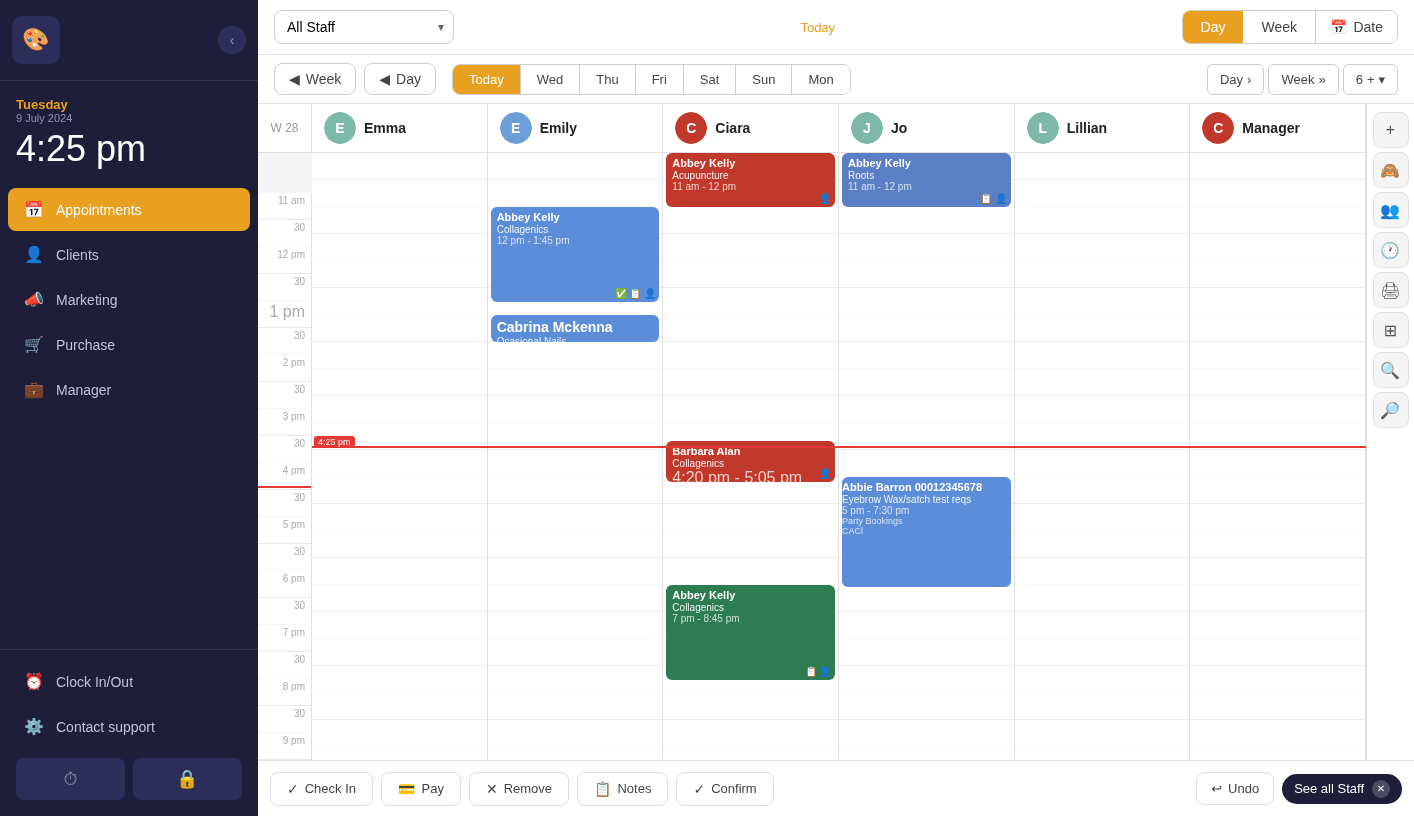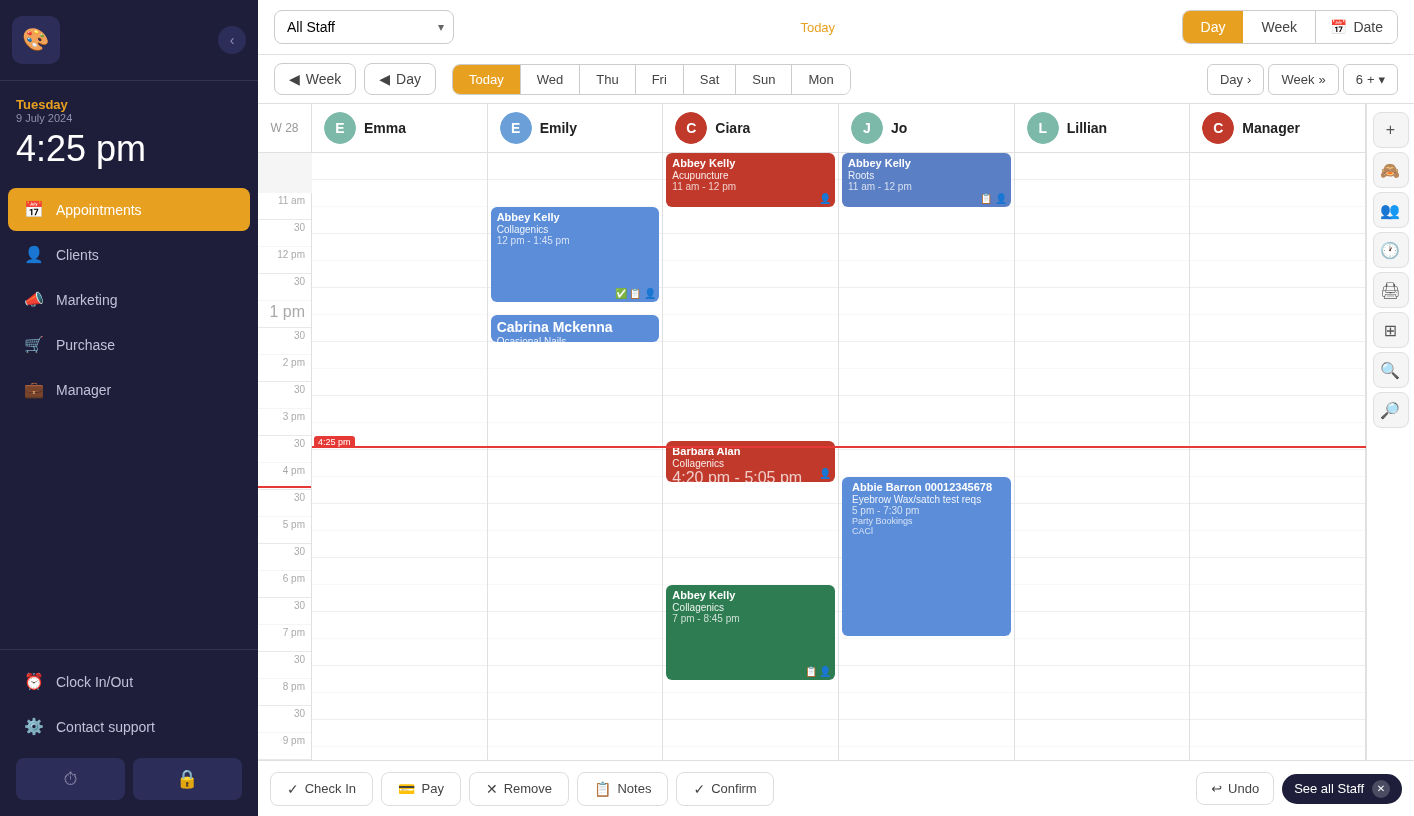--- a/index.html
+++ b/index.html
@@ -639,21 +639,21 @@
               <div style="height: 27px; border-bottom: 1px solid rgb(248, 248, 248);"></div>
               <div style="position: absolute; top: 0px; height: 54px; left: 3px; right: 3px; background: rgb(90, 127, 196); border-radius: 6px; padding: 3px 6px; overflow: hidden; cursor: pointer; z-index: 5;">
                 <div style="font-weight: 700; color: white; font-size: 11px; line-height: 1.3;">Abbey Kelly</div>
                 <div style="color: rgba(255, 255, 255, 0.9); font-size: 10px;">Roots</div>
                 <div style="color: rgba(255, 255, 255, 0.75); font-size: 10px;">11 am - 12 pm</div>
                 <div style="position: absolute; bottom: 3px; right: 3px; display: flex; gap: 2px; font-size: 10px;">
                   <span>📋</span>
                   <span>👤</span>
                 </div>
               </div>
-              <div style="position: absolute; top: 324px; height: 159px; left: 3px; right: 3px; background: rgb(91, 141, 217); border-radius: 6px; padding: 3px 10px; overflow: hidden; cursor: pointer; z-index: 5;">
+              <div style="position: absolute; top: 324px; height: 110px; left: 3px; right: 3px; background: rgb(91, 141, 217); border-radius: 6px; padding: 3px 0; overflow: hidden; cursor: pointer; z-index: 5;">
                 <div style="font-weight: 700; color: white; font-size: 11px; line-height: 1.3;">Abbie Barron 00012345678</div>
                 <div style="color: rgba(255, 255, 255, 0.9); font-size: 10px;">Eyebrow Wax/satch test reqs</div>
                 <div style="color: rgba(255, 255, 255, 0.75); font-size: 10px;">5 pm - 7:30 pm</div>
                 <div style="color: rgba(255, 255, 255, 0.75); font-size: 9px; white-space: pre-line;">Party Bookings
 CACl</div>
               </div>
             </div>
             <div style="flex: 1 1 0%; min-width: 150px; border-right: 1px solid rgb(224, 224, 224); position: relative; background: white;">
               <div style="height: 27px; border-bottom: 1px solid rgb(238, 238, 238);"></div>
               <div style="height: 27px; border-bottom: 1px solid rgb(248, 248, 248);"></div>

